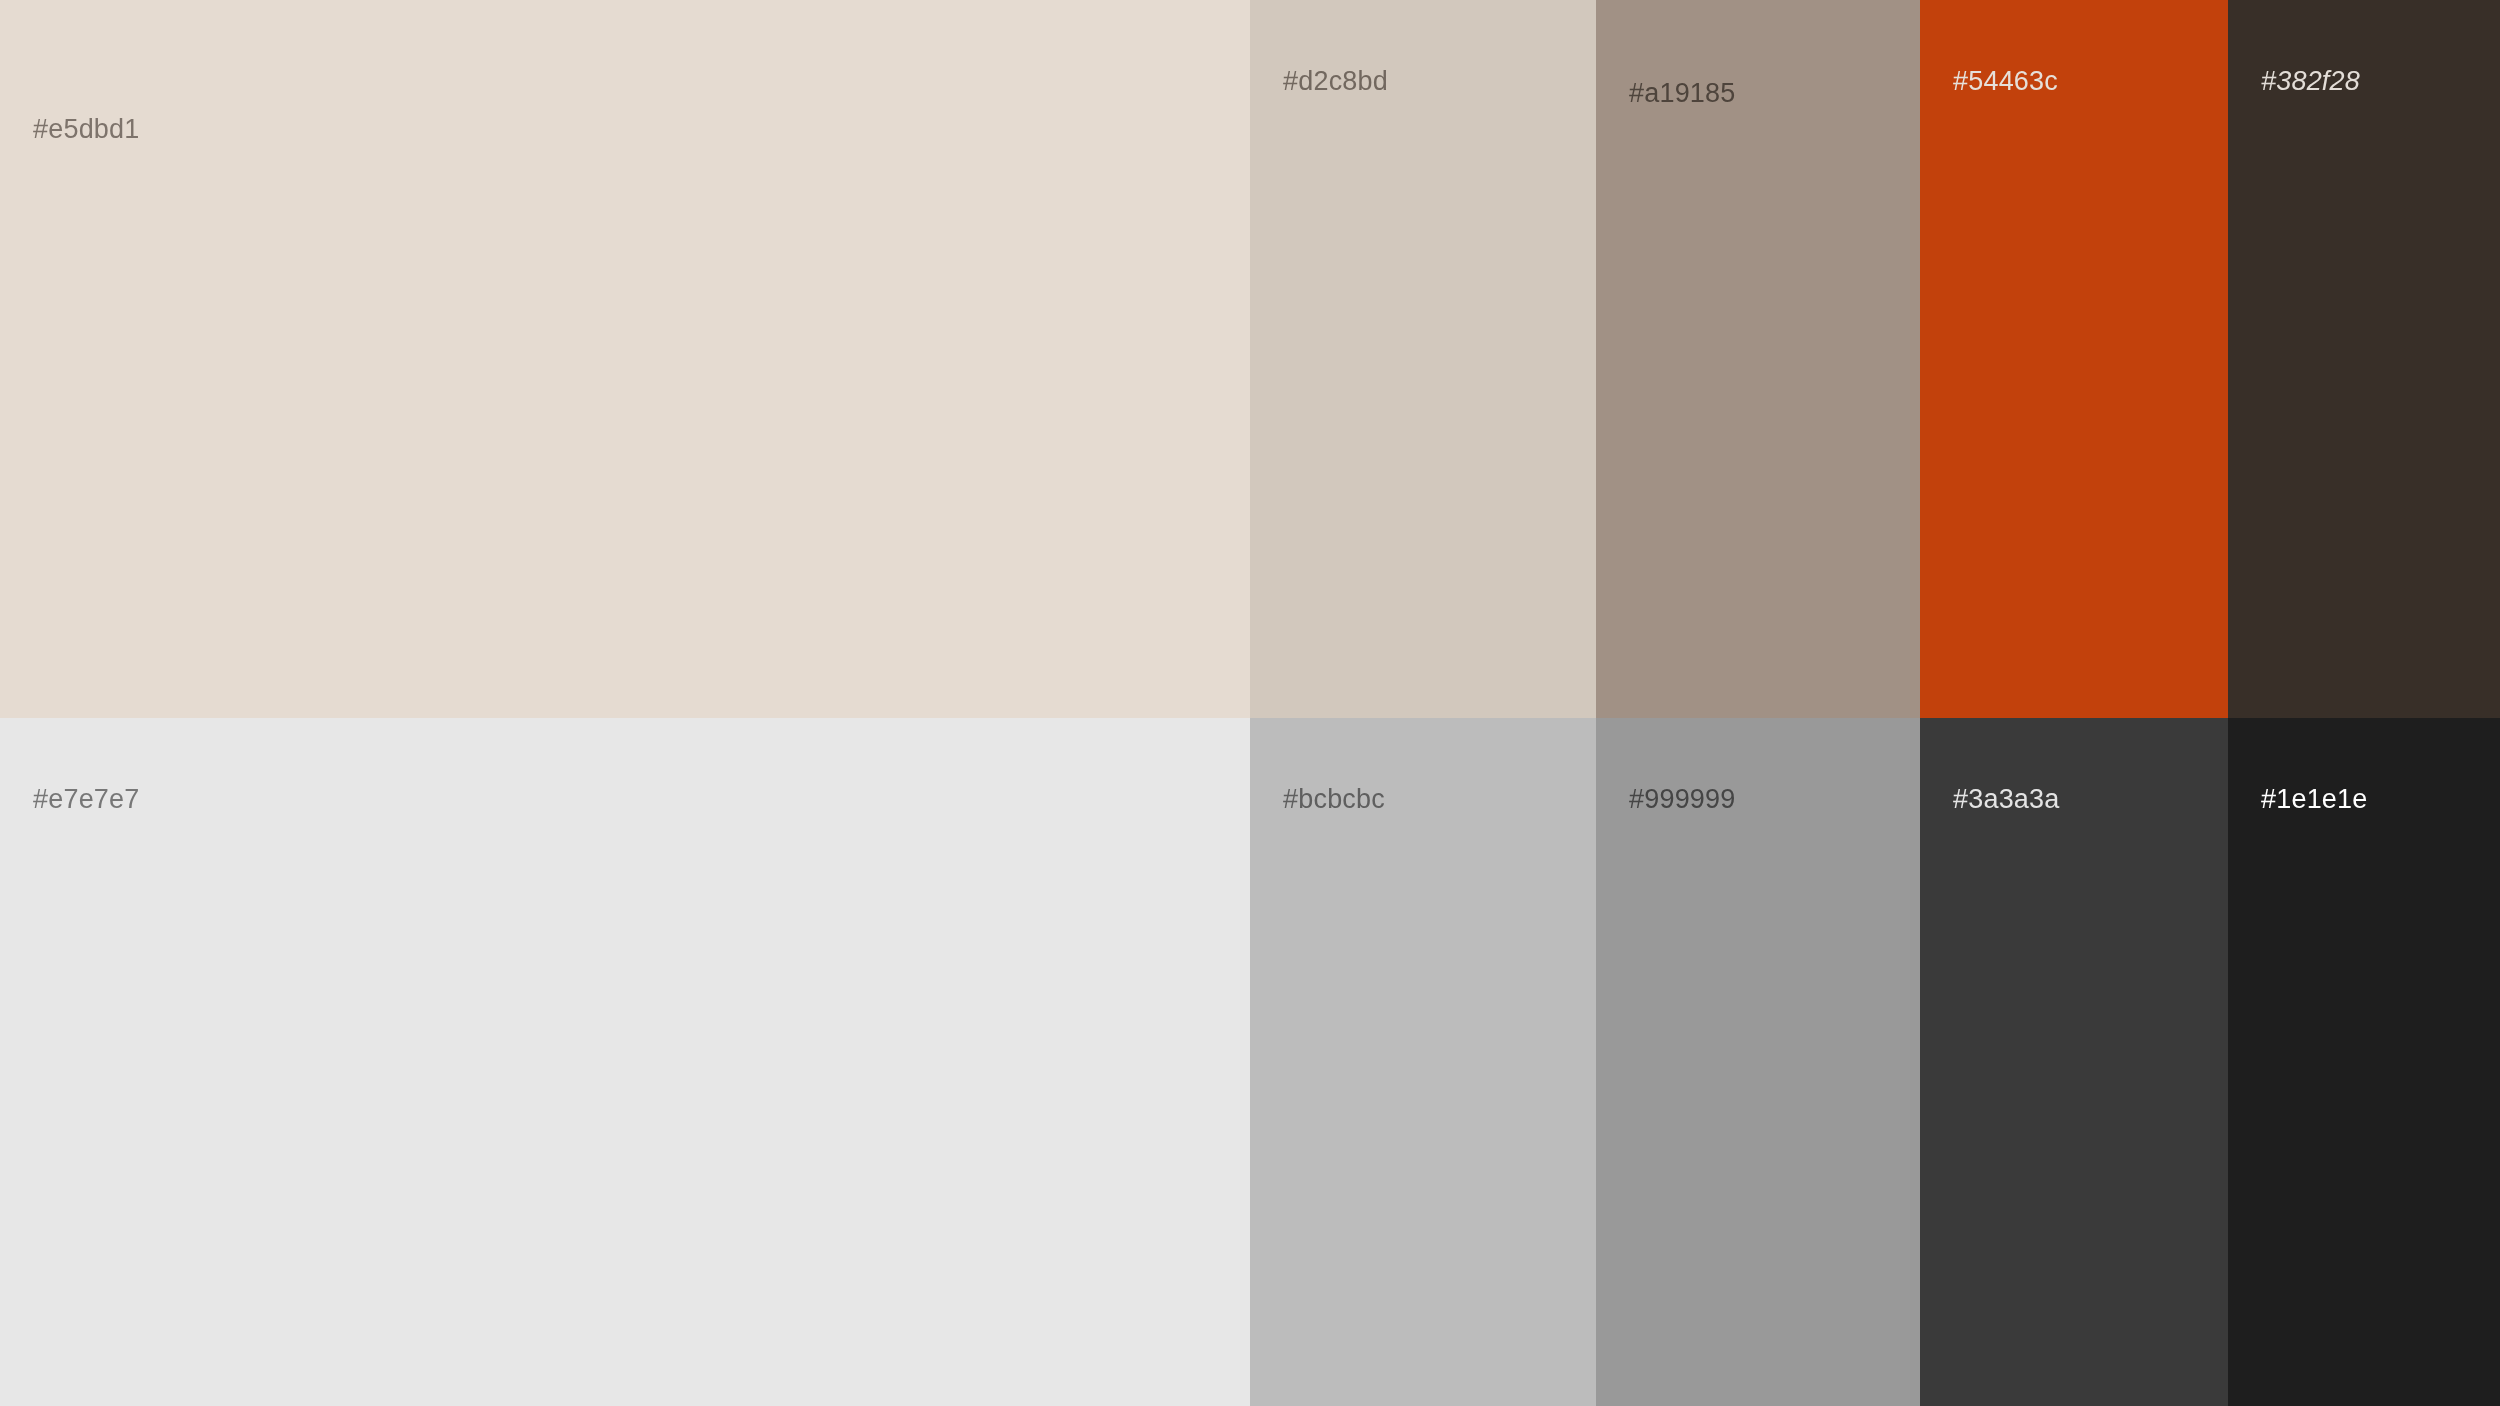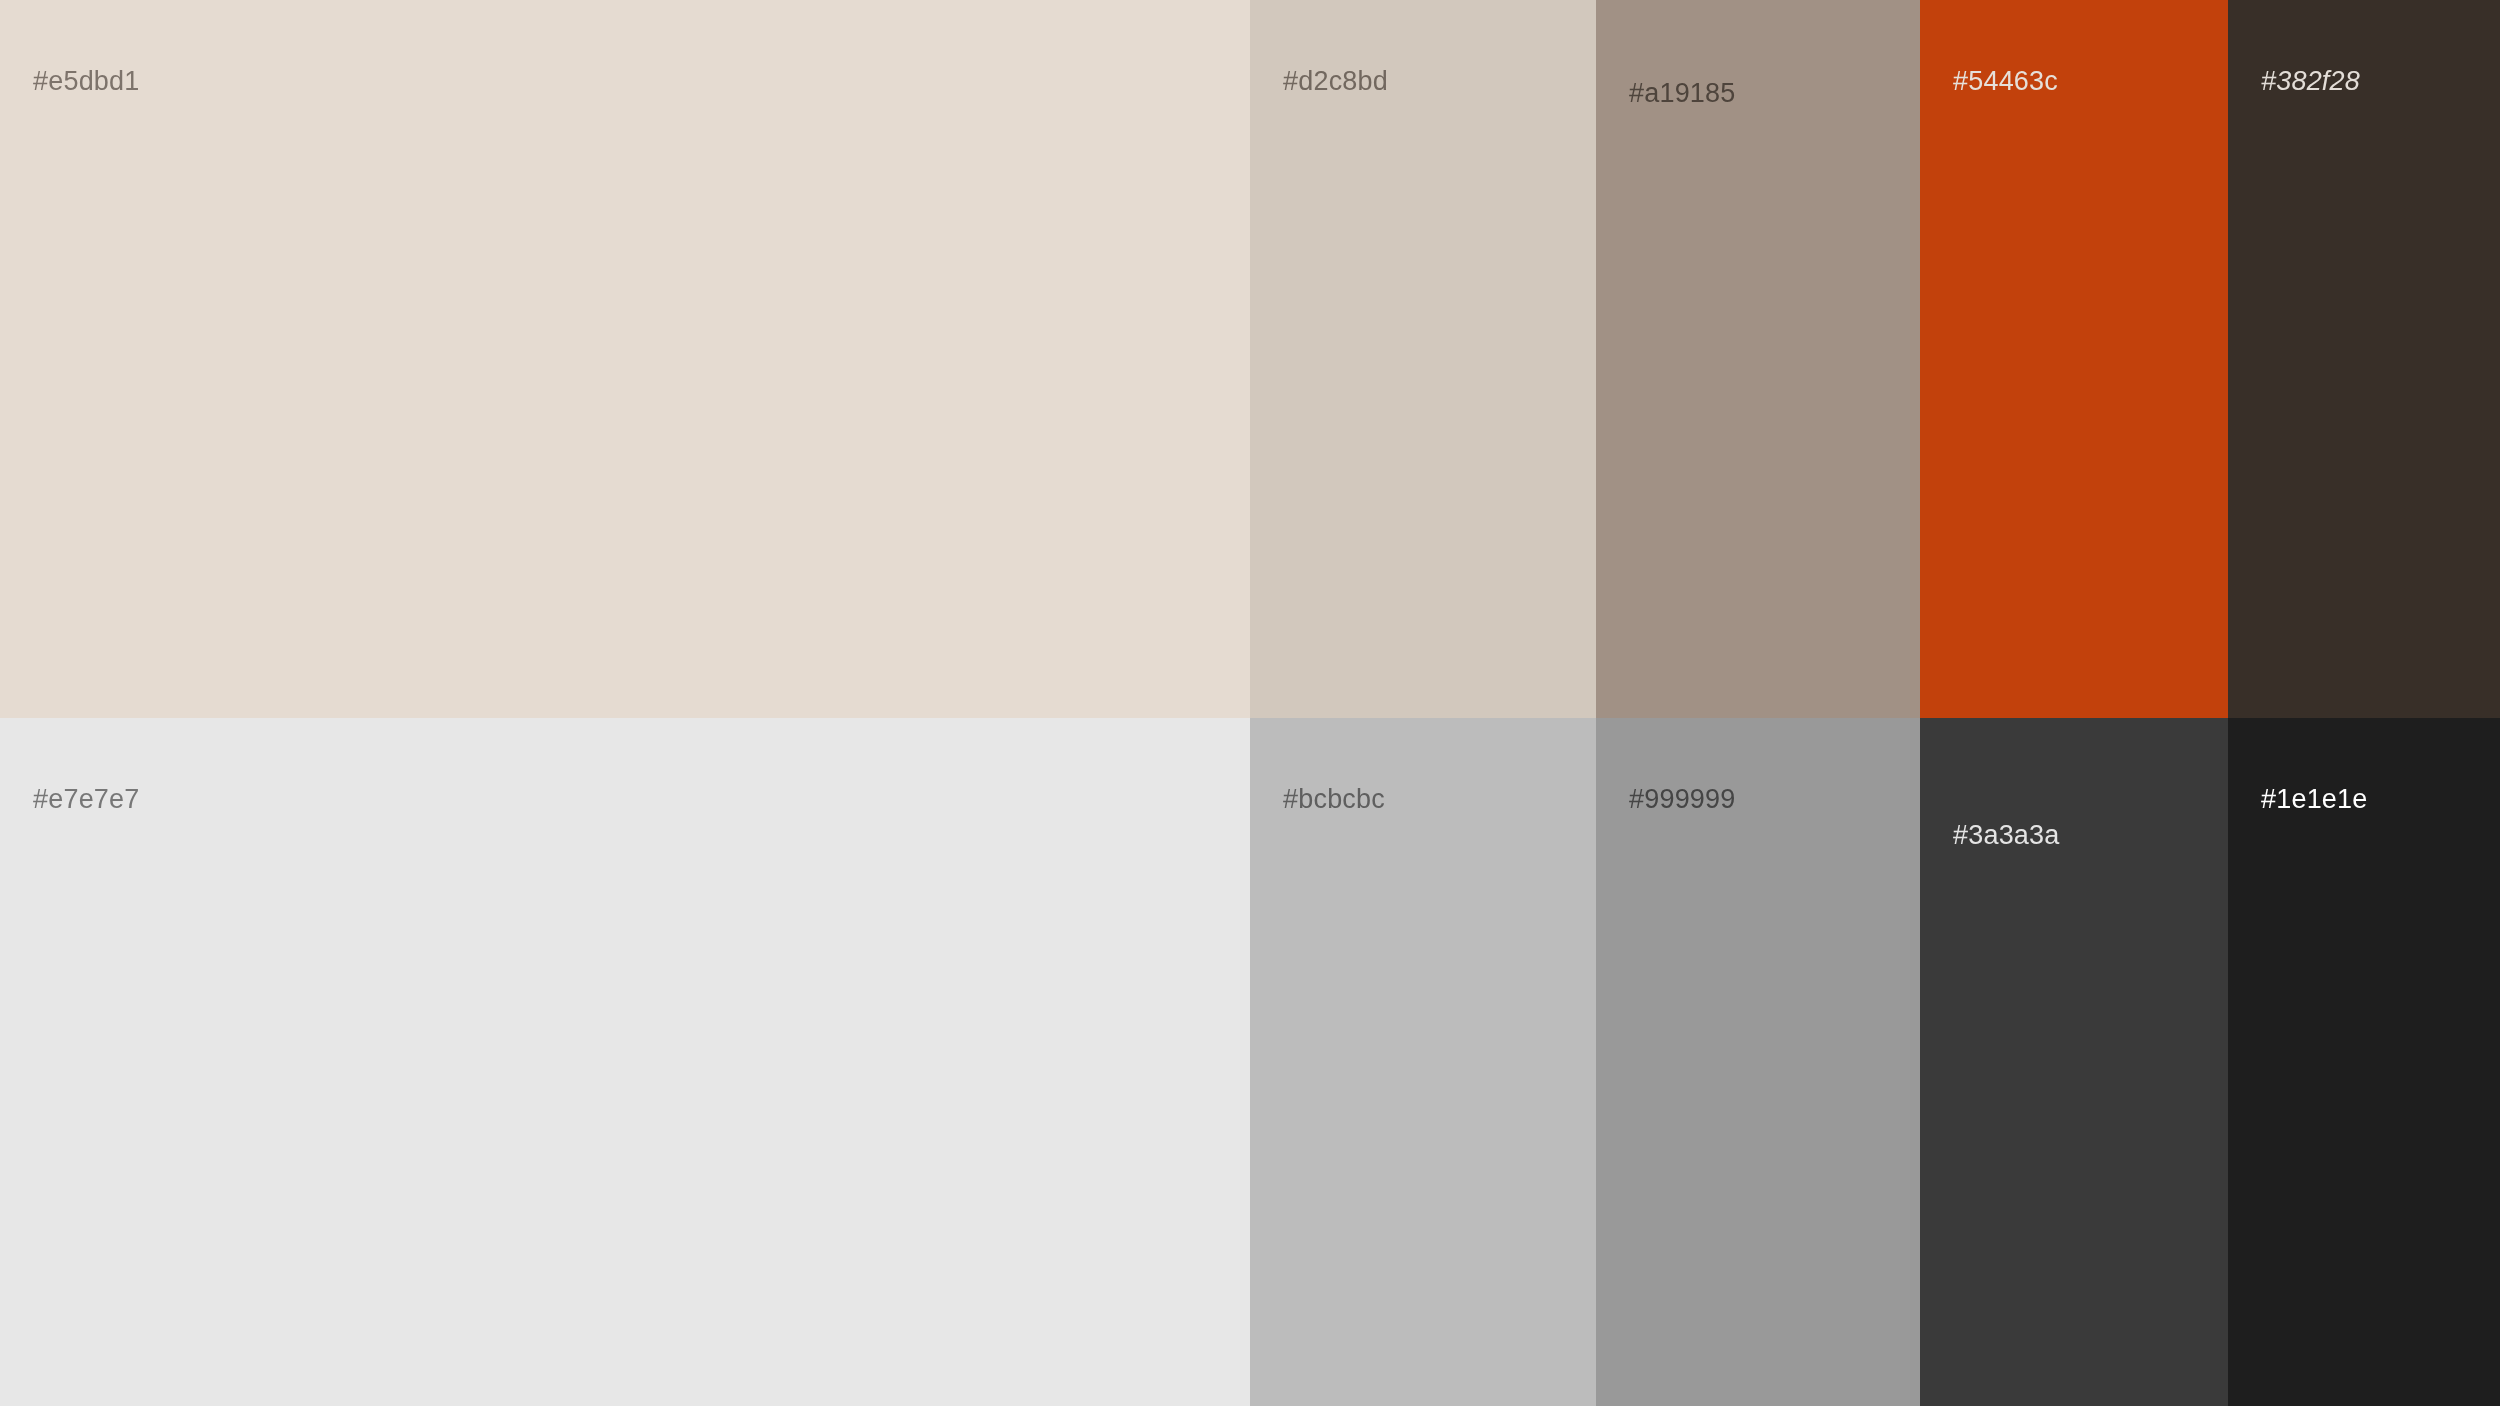--- a/index.html
+++ b/index.html
@@ -49,21 +49,21 @@
   }
 
   
 </style>
 </head>
 <body>
 
 <div id="palette">
     <div class="palette-row row-warm" style="height: 718px;">
       <div class="swatch" title="#e5dbd1" style="width: 1250px; flex: 0 0 1250px; background: rgb(229, 219, 209);">
-        <span class="swatch-label" style="color: rgb(125, 115, 107);">#e5dbd1</span>
+        <span class="swatch-label" style="color: rgb(125, 115, 107); margin-top: 48px;">#e5dbd1</span>
       </div>
       <div class="swatch" title="#d2c8bd" style="width: 346px; flex: 0 0 346px; background: rgb(210, 200, 189);">
         <span class="swatch-label" style="color: rgb(114, 104, 95);">#d2c8bd</span>
       </div>
       <div class="swatch" title="#a19185" style="width: 324px; flex: 0 0 324px; background: rgb(161, 145, 133);">
         <span class="swatch-label" style="color: rgb(78, 68, 60); margin-top: 12px;">#a19185</span>
       </div>
       <div class="swatch" title="#54463c" style="width: 308px; flex: 0 0 308px; background: #c2410c;">
         <span class="swatch-label" style="color: rgb(230, 224, 218);">#54463c</span>
       </div>
@@ -75,19 +75,19 @@
       <div class="swatch" title="#e7e7e7" style="width: 1250px; flex: 0 0 1250px; background: rgb(231, 231, 231); padding-left: 44px;">
         <span class="swatch-label" style="color: rgb(119, 119, 119);">#e7e7e7</span>
       </div>
       <div class="swatch" title="#bcbcbc" style="width: 346px; flex: 0 0 346px; background: rgb(188, 188, 188);">
         <span class="swatch-label" style="color: rgb(95, 95, 95);">#bcbcbc</span>
       </div>
       <div class="swatch" title="#999999" style="width: 324px; flex: 0 0 324px; background: rgb(153, 153, 153);">
         <span class="swatch-label" style="color: rgb(69, 69, 69);">#999999</span>
       </div>
       <div class="swatch" title="#3a3a3a" style="width: 308px; flex: 0 0 308px; background: rgb(58, 58, 58);">
-        <span class="swatch-label" style="color: rgb(228, 228, 228); margin-top: 36px;">#3a3a3a</span>
+        <span class="swatch-label" style="color: rgb(228, 228, 228);">#3a3a3a</span>
       </div>
       <div class="swatch" title="#1e1e1e" style="width: 272px; flex: 0 0 272px; background: rgb(30, 30, 30);">
         <span class="swatch-label" style="color: #ffffff; text-align: right;">#1e1e1e</span>
       </div>
     </div>
   </div>
 
 </body></html>

